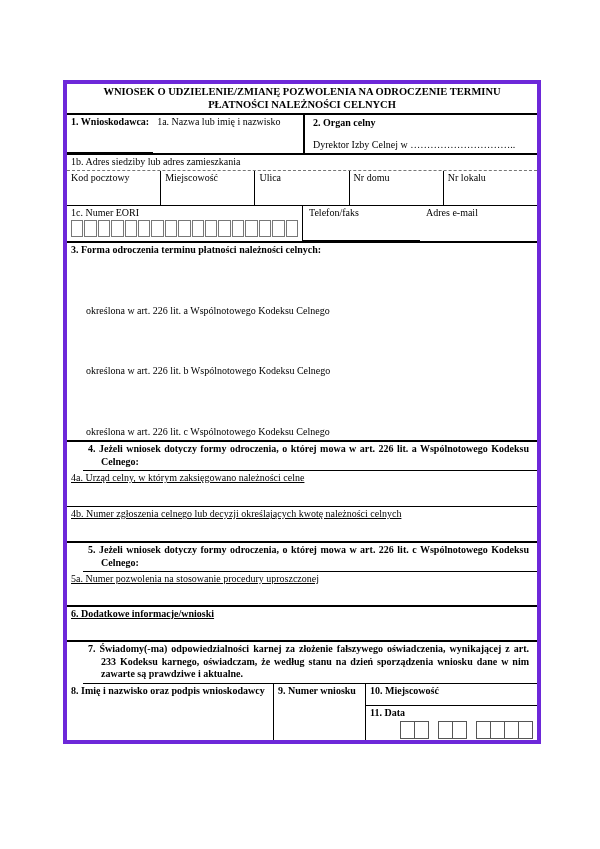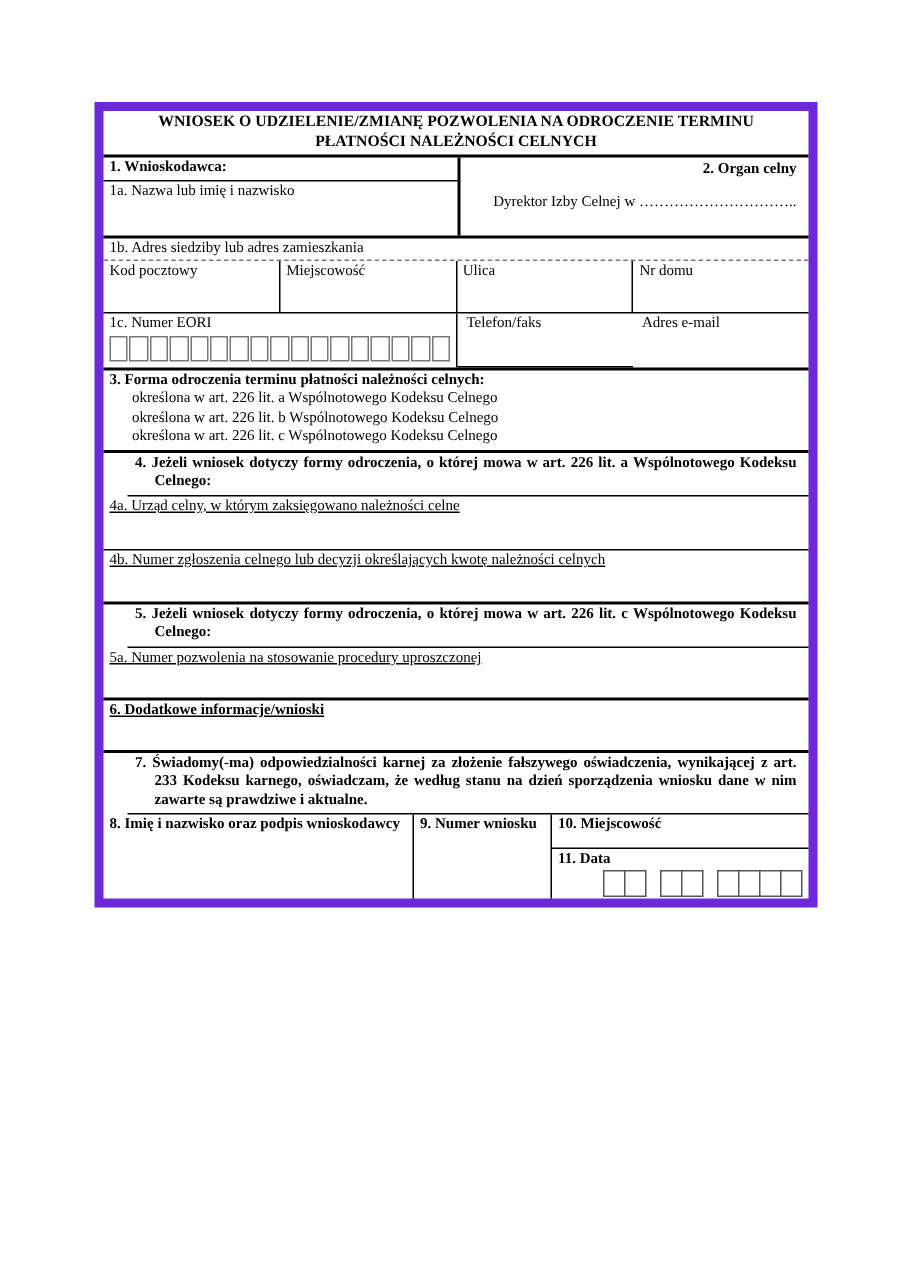--- a/index.html
+++ b/index.html
@@ -5,62 +5,62 @@
   html,body{margin:0;padding:0;}
   body{
     width:600px;height:849px;
     background:#ffffff;
     font-family:"Liberation Serif","DejaVu Serif",serif;
     color:#000;
     position:relative;
   }
   .form{
     position:absolute;
-    left:63px;top:68px;
+    left:63px;top:80px;
     width:470px;
-    border:6px solid #6d28d9;
+    border:4px solid #6d28d9;
     background:#fff;
     font-size:10px;
     line-height:1.25;
   }
   .title{
     text-align:center;
     font-weight:bold;
     font-size:10.5px;
     padding:1px 12px 2px 12px;
     border-bottom:2px solid #000;
   }
   .b-thin{border-bottom:1px solid #000;}
   .b-thick{border-bottom:2px solid #000;}
   
   .row12{display:flex;border-bottom:2px solid #000;}
-  .col1{width:236px;border-right:2px solid #000;display:flex;flex-direction:column;}
+  .col1{width:236px;border-right:2px solid #000;display:flex;flex-direction:row;}
   .s1-header{font-weight:bold;padding:1px 4px;border-bottom:1px solid #000;}
   .s1a{padding:1px 4px;height:34px;}
-  .col2{flex:1;padding:2px 8px;text-align:right;}
+  .col2{flex:1;padding:2px 8px;}
   .s2-header{font-weight:bold;}
   .s2-body{margin-top:9px;}
   
   .row1b{padding:1px 4px;border-bottom:1px dashed #777;}
   
   .addr{display:flex;border-bottom:1px solid #000;height:34px;}
   .addr > div{flex:1;padding:1px 4px;border-right:1px solid #000;box-sizing:border-box;}
   .addr > div:last-child{border-right:none;}
   
   .roweori{display:flex;border-bottom:2px solid #000;justify-content:flex-end;}
   .eoricell{width:236px;border-right:1px solid #000;padding:1px 4px;box-sizing:border-box;}
   .eori-boxes{display:flex;gap:1px;margin-top:1px;margin-bottom:3px;}
   .eori-boxes .box{width:11px;height:15px;border:1px solid #777;background:#fff;}
   .contactcol{flex:1;display:flex;}
   .contactcol > div{flex:1;padding:1px 6px;}
   .contactcol > div:first-child{border-bottom:1px solid #000;}
   
   .s3{padding:1px 4px 2px 4px;border-bottom:2px solid #000;}
   .s3 .head{font-weight:bold;}
-  .s3 .opt{padding-left:15px;}
+  .s3 .opt{padding-left:15px;margin-top:48px;}
   
   .jhead{
     font-weight:bold;
     text-align:justify;
     padding:1px 8px 2px 18px;
     text-indent:-13px;
     border-bottom:1px solid #000;
     margin-left:16px;
   }
   .fieldrow{padding:1px 4px;box-sizing:border-box;text-decoration:underline;}
@@ -97,20 +97,21 @@
     </div>
   </div>
 
   <div class="row1b">1b. Adres siedziby lub adres zamieszkania</div>
 
   <div class="addr">
     <div>Kod pocztowy</div>
     <div>Miejscowość</div>
     <div>Ulica</div>
     <div>Nr domu</div>
+    <div>Nr lokalu</div>
   </div>
 
   <div class="roweori">
     <div class="eoricell">
       <div>1c. Numer EORI</div>
       <div class="eori-boxes">
           <div class="box"></div>
           <div class="box"></div>
           <div class="box"></div>
           <div class="box"></div>

